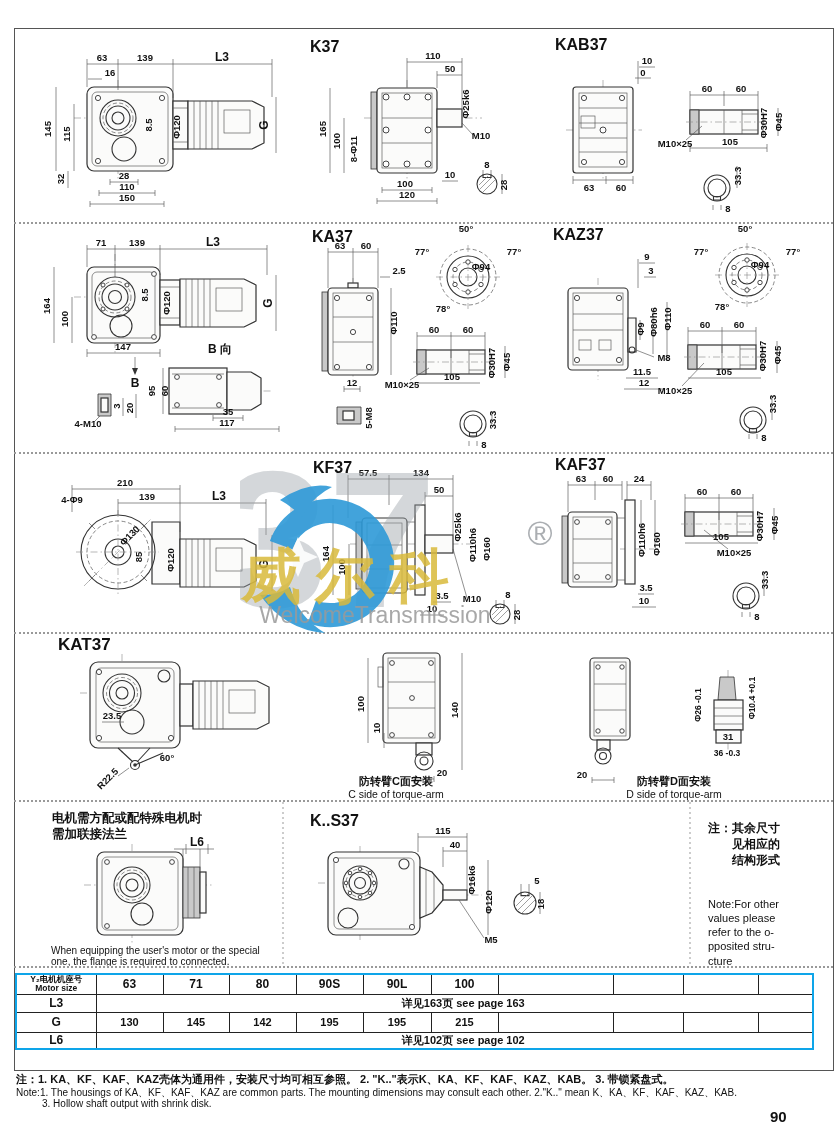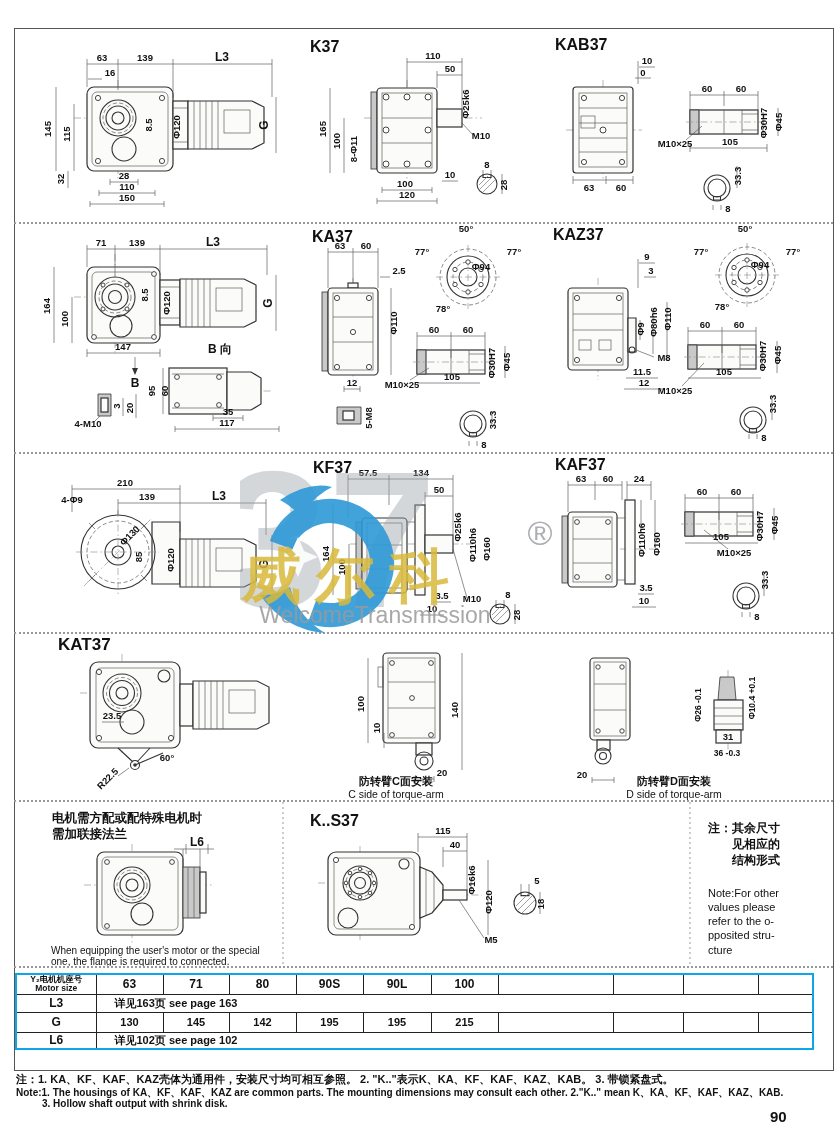--- a/index.html
+++ b/index.html
@@ -21,23 +21,23 @@
   .dash{stroke:#555;stroke-width:.7;stroke-dasharray:4 2.5;fill:none}
   .hat{fill:#c9c9c9;stroke:#333;stroke-width:.8}
   .bolt circle{stroke:#333;stroke-width:.9;fill:#fff}
   .vsep{stroke:#999;stroke-width:1;stroke-dasharray:2 3}
   
   #spec{position:absolute;left:15px;top:973px;width:799px;border-collapse:collapse;table-layout:fixed}
   #spec td{border:1px solid #222;text-align:center;font-size:11px;font-weight:700;padding:0;overflow:hidden}
   #spec{border:2px solid #0ea5e9}
   #spec .lbl{font-size:8.5px;line-height:1.1;font-weight:700}
   #spec .big{font-size:12px}
-  #spec .lft{text-align:left;padding-left:18px;font-size:11px}
+  #spec .lft{text-align:center;padding-left:18px;font-size:11px}
   
-  .noteline{position:absolute;left:16px;width:812px;white-space:nowrap;font-weight:700}
+  .noteline{position:absolute;left:16px;width:812px;white-space:nowrap;font-weight:400}
   #pagenum{position:absolute;left:770px;top:1108px;font-size:15px;font-weight:700}
   #rnote{position:absolute;left:708px;top:820px;width:116px;font-size:12px;font-weight:700;line-height:1.35}
   #rnote .en{font-size:11px;font-weight:400;line-height:1.3}
   #wm{position:absolute;left:240px;top:445px;width:372px;height:196px;z-index:5;pointer-events:none}
 </style>
 </head>
 <body>
 
 <div id="page">
 <div id="frame"></div>
@@ -580,21 +580,21 @@
     <text class="dim" x="523" y="84">5</text>
     <text class="dim" transform="rotate(-90 530,104)" x="530" y="104">18</text>
   </g>
 </g>
 </svg>
 
 <div id="rnote">
   <div>注：其余尺寸</div>
   <div style="padding-left:24px">见相应的</div>
   <div style="padding-left:24px">结构形式</div>
-  <div class="en" style="margin-top:17px">Note:For other</div>
+  <div class="en" style="margin-top:28px">Note:For other</div>
   <div class="en">values please</div>
   <div class="en">refer to the o-</div>
   <div class="en">pposited stru-</div>
   <div class="en">cture</div>
 </div>
 
 <svg id="wm" width="372" height="196" viewBox="0 0 372 196">
   <text x="88" y="162" style="font-size:195px;font-weight:700;fill:#9ba2a8;opacity:.42" text-anchor="start">37</text>
   <g opacity=".9">
     <circle cx="90" cy="118" r="52" fill="none" stroke="#2e9ad8" stroke-width="24" stroke-dasharray="245 82" transform="rotate(-160 90 118)"></circle>

